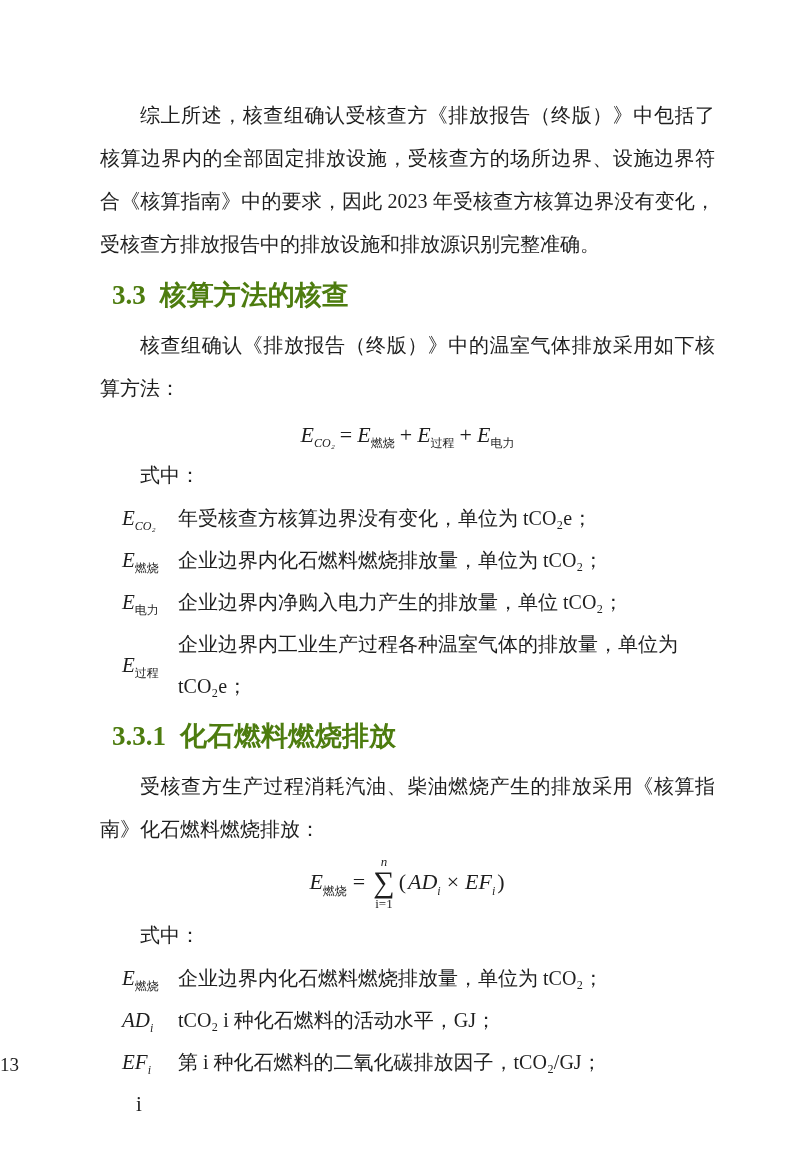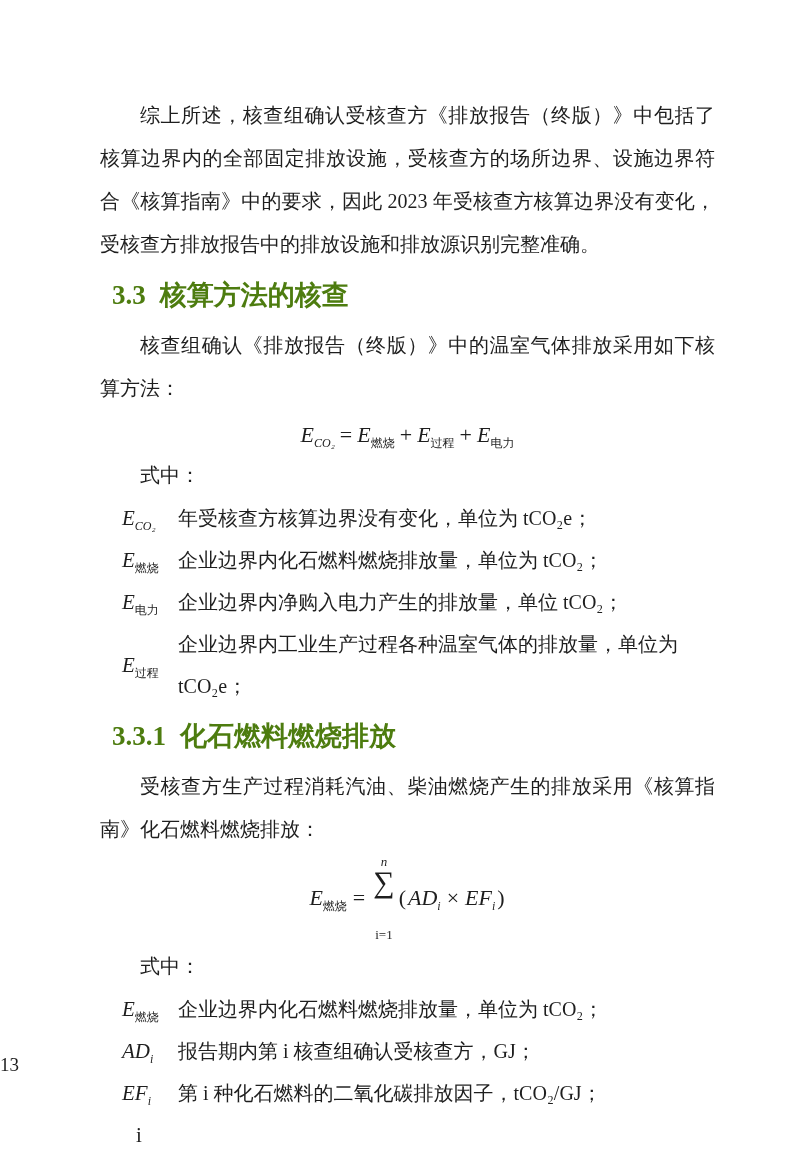--- a/index.html
+++ b/index.html
@@ -52,21 +52,21 @@
   .fsum-inner { display: inline-flex; align-items: center; gap: 1px; }
   .sum-stack {
     display: inline-flex;
     flex-direction: column;
     align-items: center;
     line-height: 1;
     margin: 0 2px;
   }
   .sum-top { font-size: 13px; font-style: italic; line-height: 1; }
   .sigma-icon { font-size: 30px; font-style: normal; line-height: 0.95; }
-  .sum-bot { font-size: 13px; font-style: normal; line-height: 1; margin-top: 31px; }
+  .sum-bot { font-size: 13px; font-style: normal; line-height: 1; }
   
   .def-row {
     display: flex;
     align-items: center;
     font-size: 20px;
     line-height: 42px;
     padding-left: 22px;
   }
   .def-sym {
     flex: 0 0 56px;
@@ -145,21 +145,21 @@
   </div>
 
   <p class="body-para">式中：</p>
 
   <div class="def-row">
     <span class="def-sym"><span>E</span><sub>燃烧</sub></span>
     <span class="def-desc">企业边界内化石燃料燃烧排放量，单位为 tCO₂；</span>
   </div>
   <div class="def-row">
     <span class="def-sym"><span>AD</span><sub class="it">i</sub></span>
-    <span class="def-desc">报告期内第 i 核查组确认受核查方，GJ；</span>
+    <span class="def-desc">tCO₂ i 种化石燃料的活动水平，GJ；</span>
   </div>
   <div class="def-row">
     <span class="def-sym"><span>EF</span><sub class="it">i</sub></span>
     <span class="def-desc">第 i 种化石燃料的二氧化碳排放因子，tCO₂/GJ；</span>
   </div>
   <div class="def-row">
     <span class="def-sym sym-roman"><span>i</span><sub></sub></span>
   </div>
 
   <div class="page-number">13</div>

